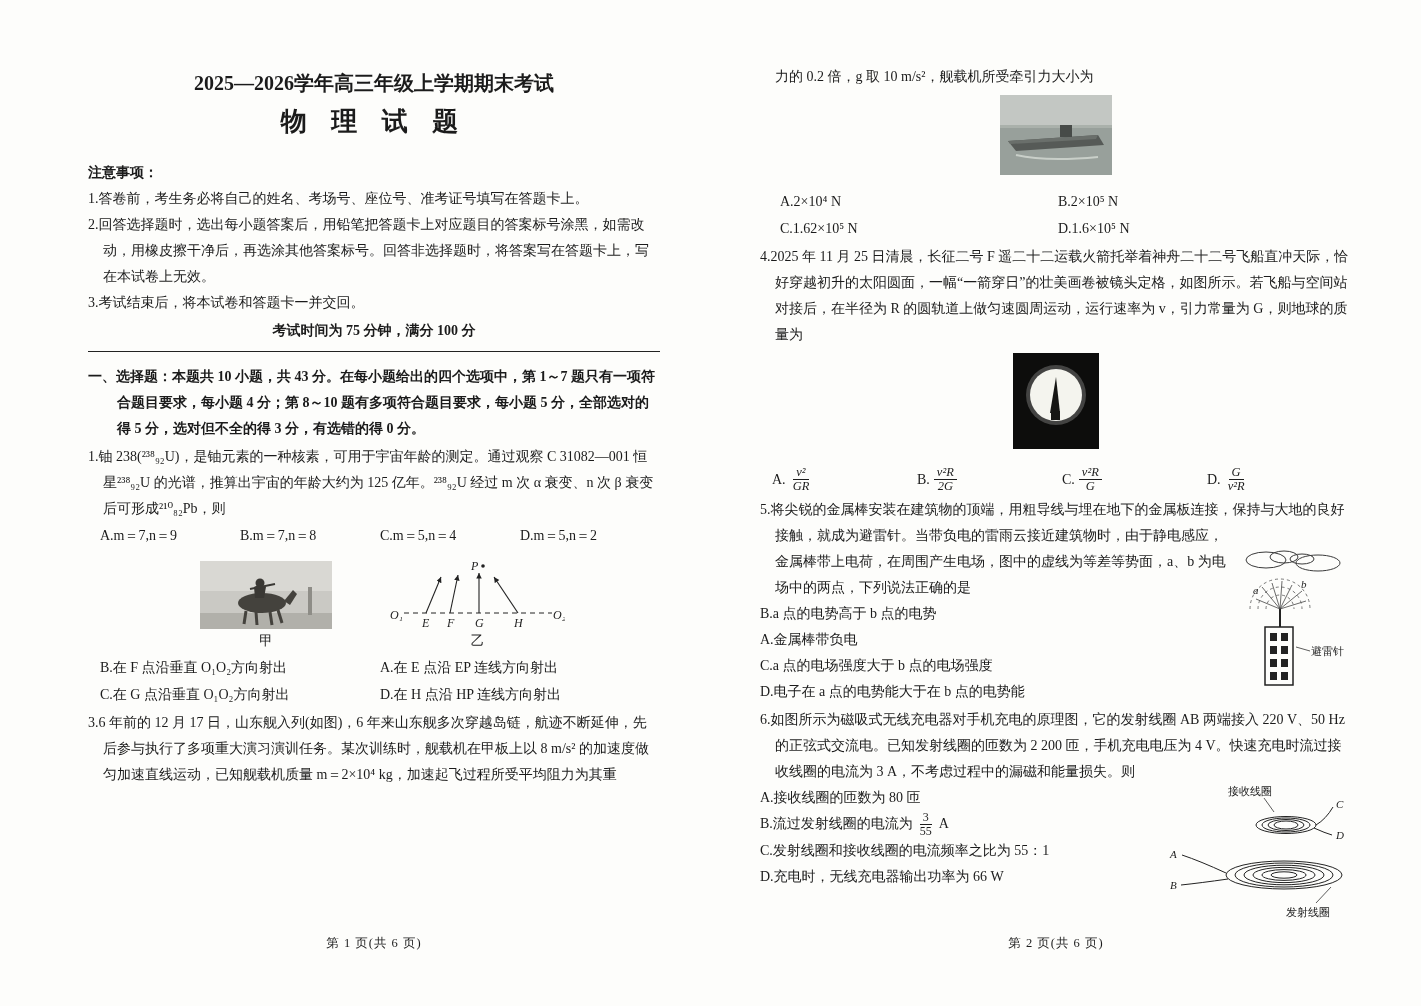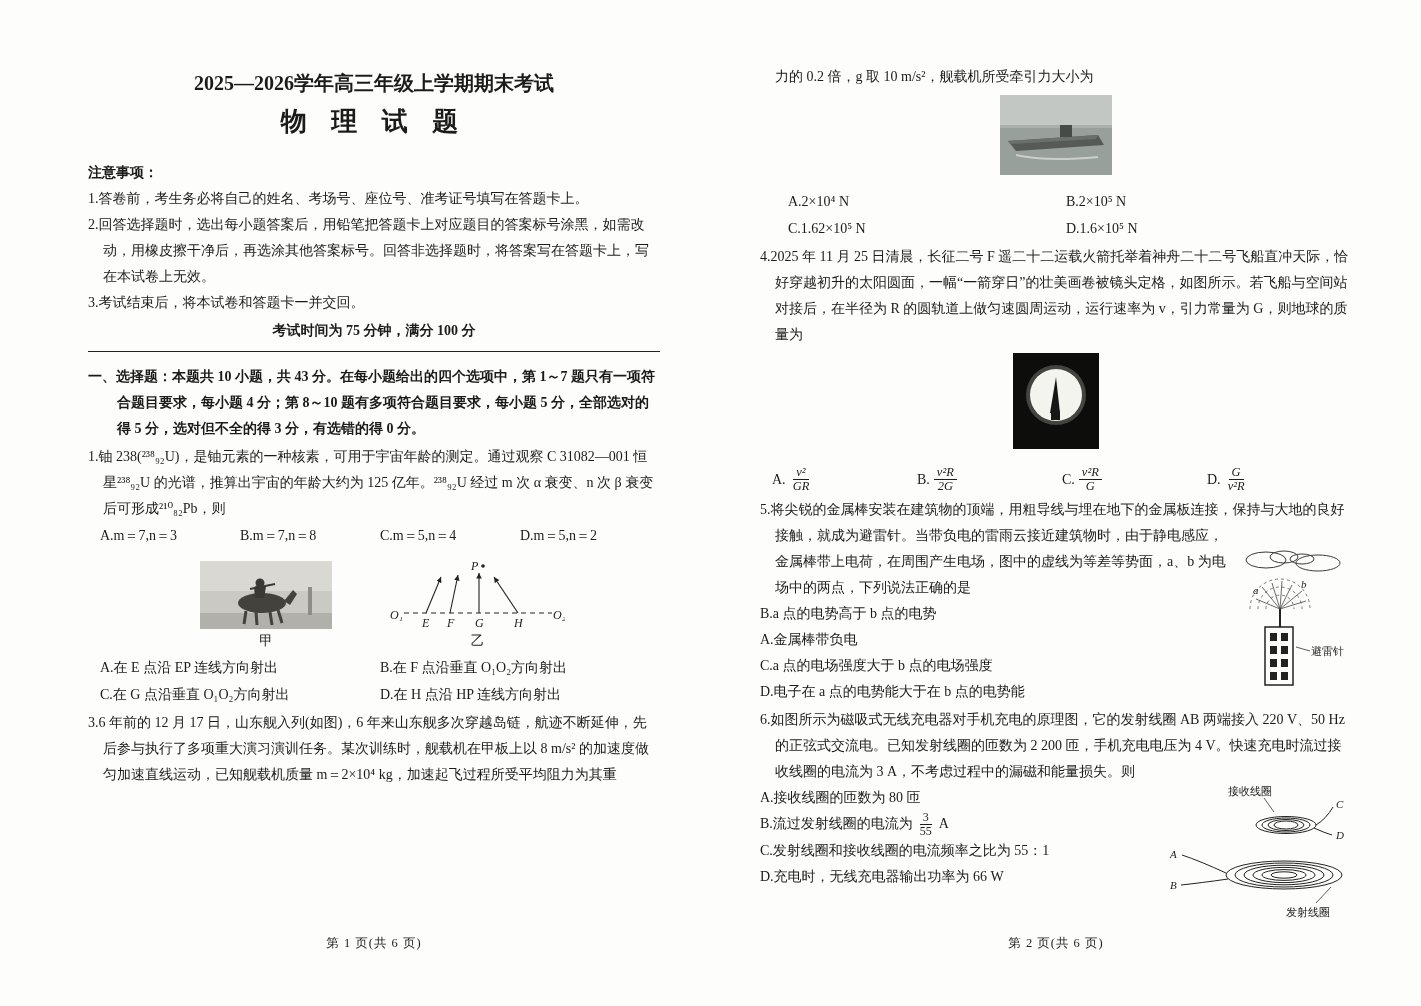--- a/index.html
+++ b/index.html
@@ -19,21 +19,21 @@
   .hang  { padding-left:15px; text-indent:-15px; }
   .hang2 { padding-left:29px; text-indent:-29px; font-weight:bold; margin-top:12px; }
   .examinfo { text-align:center; font-weight:bold; margin-top:2px; }
   hr.rule { border:none; border-top:1.5px solid #222; margin:7px 0 5px 0; }
   .q { margin-top:2px; }
   .cont { padding-left:15px; padding-top:64px; }
   .opts4 { display:flex; padding-left:12px; margin:1px 0; }
   .opts4 > span { width:146px; }
   .opts2 { display:flex; padding-left:12px; margin:1px 0; }
   .opts2 > span { width:280px; }
-  .opts2r { display:flex; padding-left:20px; margin:1px 0;justify-content:center; }
+  .opts2r { display:flex; padding-left:20px; margin:1px 0; }
   .opts2r > span { width:278px; }
   .figrow { display:flex; align-items:flex-end; gap:58px; margin:8px 0 4px 112px; }
   .figcol { display:flex; flex-direction:column; align-items:center; }
   .figlabel { text-align:center; font-size:13.5px; line-height:20px; margin-top:2px; }
   .photowrap { text-align:center; margin:5px 0; }
   .frac { display:inline-flex; flex-direction:column; align-items:center; vertical-align:middle; font-size:12px; line-height:13px; margin:0 4px; }
   .frac .fnum { border-bottom:1px solid #1b1b1b; padding:0 3px; }
   .frac .fden { padding:0 3px; }
   .frac.math { font-style:italic; font-size:12.5px; }
   .fracrow { margin:8px 0 4px 0; }
@@ -62,21 +62,21 @@
   <p class="hang">2.回答选择题时，选出每小题答案后，用铅笔把答题卡上对应题目的答案标号涂黑，如需改动，用橡皮擦干净后，再选涂其他答案标号。回答非选择题时，将答案写在答题卡上，写在本试卷上无效。</p>
   <p class="hang">3.考试结束后，将本试卷和答题卡一并交回。</p>
 
   <p class="examinfo">考试时间为 75 分钟，满分 100 分</p>
   <hr class="rule">
 
   <p class="hang2">一、选择题：本题共 10 小题，共 43 分。在每小题给出的四个选项中，第 1～7 题只有一项符合题目要求，每小题 4 分；第 8～10 题有多项符合题目要求，每小题 5 分，全部选对的得 5 分，选对但不全的得 3 分，有选错的得 0 分。</p>
 
   <p class="hang q">1.铀 238(²³⁸₉₂U)，是铀元素的一种核素，可用于宇宙年龄的测定。通过观察 C 31082—001 恒星²³⁸₉₂U 的光谱，推算出宇宙的年龄大约为 125 亿年。²³⁸₉₂U 经过 m 次 α 衰变、n 次 β 衰变后可形成²¹⁰₈₂Pb，则</p>
   <div class="opts4">
-    <span>A.m＝7,n＝3</span>
+    <span>A.m＝7,n＝9</span>
     <span>B.m＝7,n＝8</span>
     <span>C.m＝5,n＝4</span>
     <span>D.m＝5,n＝2</span>
   </div>
 
 
   <div class="figrow">
     <div class="figcol">
       <svg width="132" height="68" viewBox="0 0 132 68" role="img">
         <rect width="132" height="68" fill="#cac9c4"></rect>
@@ -114,22 +114,22 @@
         <text x="32" y="70" class="svgt12 it">E</text>
         <text x="57" y="70" class="svgt12 it">F</text>
         <text x="85" y="70" class="svgt12 it">G</text>
         <text x="124" y="70" class="svgt12 it">H</text>
       </svg>
       <div class="figlabel">乙</div>
     </div>
   </div>
 
   <div class="opts2">
+    <span>B.在 F 点沿垂直 O₁O₂方向射出</span>
     <span>A.在 E 点沿 EP 连线方向射出</span>
-    <span>B.在 F 点沿垂直 O₁O₂方向射出</span>
   </div>
   <div class="opts2">
     <span>C.在 G 点沿垂直 O₁O₂方向射出</span>
     <span>D.在 H 点沿 HP 连线方向射出</span>
   </div>
 
   <p class="hang q">3.6 年前的 12 月 17 日，山东舰入列(如图)，6 年来山东舰多次穿越岛链，航迹不断延伸，先后参与执行了多项重大演习演训任务。某次训练时，舰载机在甲板上以 8 m/s² 的加速度做匀加速直线运动，已知舰载机质量 m＝2×10⁴ kg，加速起飞过程所受平均阻力为其重</p>
 
   <div class="footer">第 1 页(共 6 页)</div>
 </div>

